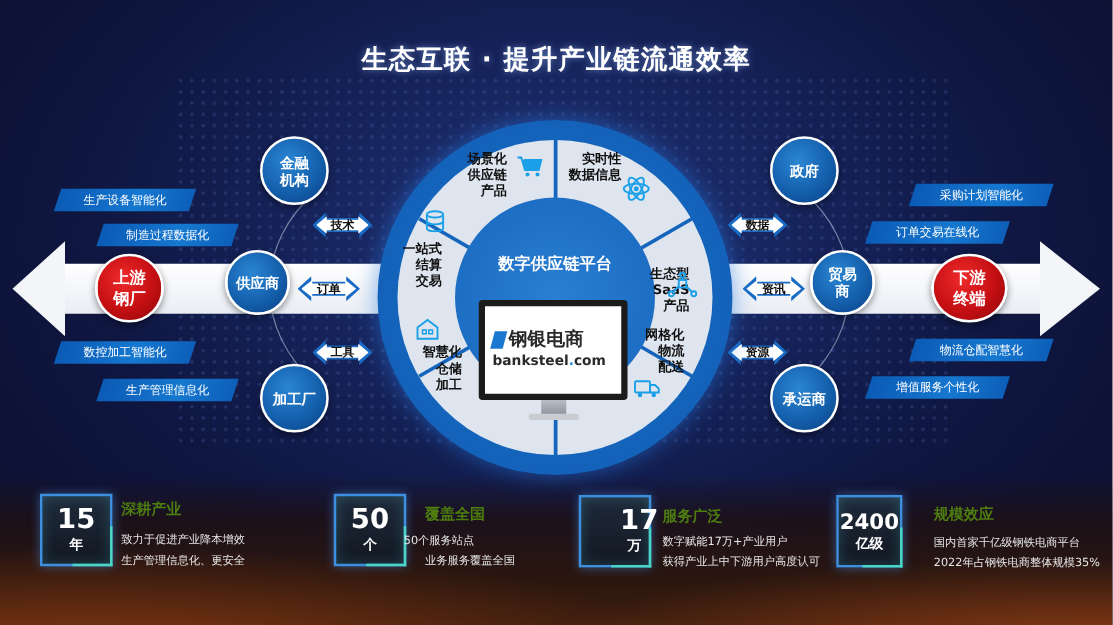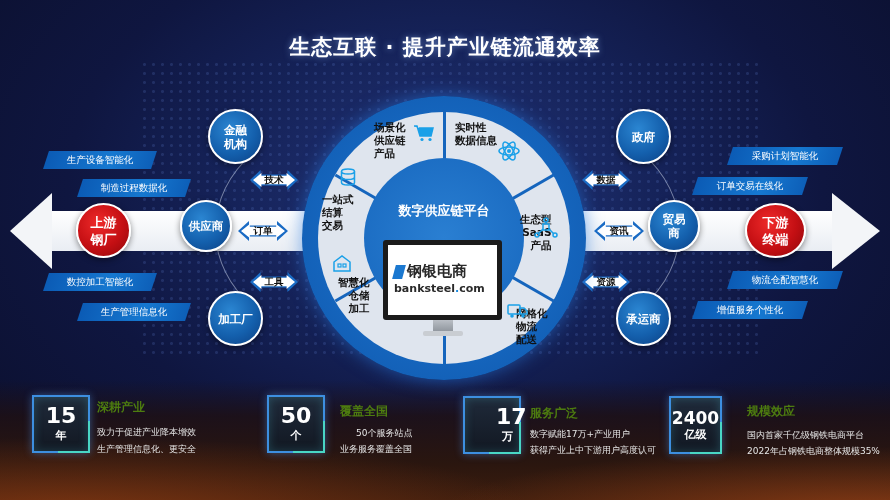--- a/index.html
+++ b/index.html
@@ -111,21 +111,21 @@
   }
   .sector-gap {
     position: absolute; left: 443px; top: 112px; width: 3px; height: 126px; background: #1565bd;
     transform-origin: 1.5px 126px;
   }
   .hub-title {
     position: absolute; left: 364px; top: 202px; width: 160px; text-align: center;
     color: #fff; font-weight: bold; font-size: 13px;
   }
   .seg {
-    position: absolute; color: #111; font-weight: bold; font-size: 10.5px; line-height: 13px;
+    position: absolute; color: #111; font-weight: bold; font-size: 10.5px; line-height: 13px; text-align: right;
   }
   .seg-icon { position: absolute; color: #1aa0e8; }
 
   
   .monitor {
     position: absolute; left: 383px; top: 240px; width: 119px; height: 80px;
     background: #1b1b1b; border-radius: 3px; padding: 5px;
   }
   .monitor .screen {
     width: 100%; height: 100%; background: #fff; position: relative;
@@ -320,21 +320,21 @@
     <div>产品</div>
 </div>
 <svg class="seg-icon" style="left:534px;top:217px;" width="24" height="22" viewBox="0 0 24 22">
   <rect x="9" y="7" width="6" height="6" fill="none" stroke="#1aa0e8" stroke-width="1.5"></rect>
   <circle cx="12" cy="3" r="2" fill="none" stroke="#1aa0e8" stroke-width="1.5"></circle>
   <circle cx="3" cy="18" r="2" fill="none" stroke="#1aa0e8" stroke-width="1.5"></circle>
   <circle cx="21" cy="18" r="2" fill="none" stroke="#1aa0e8" stroke-width="1.5"></circle>
   <path d="M12 5v2M9 12l-5 5M15 12l5 5" stroke="#1aa0e8" stroke-width="1.5"></path>
 </svg>
 
-<div class="seg" style="left:516px;top:262px;margin-top:45px;">
+<div class="seg" style="left:516px;top:262px;">
   <div>网格化</div>
     <div>物流</div>
     <div>配送</div>
 </div>
 <svg class="seg-icon" style="left:507px;top:303px;" width="22" height="16" viewBox="0 0 22 16">
   <rect x="1" y="2" width="12" height="9" rx="1" fill="none" stroke="#1aa0e8" stroke-width="1.5"></rect>
   <path d="M13 5h4l3 3v3h-7z" fill="none" stroke="#1aa0e8" stroke-width="1.5"></path>
   <circle cx="5" cy="13" r="1.8" fill="#1aa0e8"></circle>
     <circle cx="16" cy="13" r="1.8" fill="#1aa0e8"></circle>
 </svg>
@@ -380,21 +380,21 @@
 </div>
 <div class="stat-head" style="left:97px;top:399px;">深耕产业</div>
 <div class="stat-line" style="left:97px;top:426px;">致力于促进产业降本增效</div>
 <div class="stat-line" style="left:97px;top:443px;">生产管理信息化、更安全</div>
 
 <div class="stat-box" style="left:267px;top:395px;">
   <div class="stat-num">50</div>
     <div class="stat-unit">个</div>
 </div>
 <div class="stat-head" style="left:340px;top:403px;">覆盖全国</div>
-<div class="stat-line" style="left:356px;top:427px;">50个服务站点</div>
+<div class="stat-line" style="left:323px;top:427px;">50个服务站点</div>
 <div class="stat-line" style="left:340px;top:443px;">业务服务覆盖全国</div>
 
 <div class="stat-box" style="left:463px;top:396px;padding-left:31px;">
   <div class="stat-num">17</div>
     <div class="stat-unit">万</div>
 </div>
 <div class="stat-head" style="left:530px;top:405px;">服务广泛</div>
 <div class="stat-line" style="left:530px;top:428px;">数字赋能17万+产业用户</div>
 <div class="stat-line" style="left:530px;top:444px;">获得产业上中下游用户高度认可</div>
 

